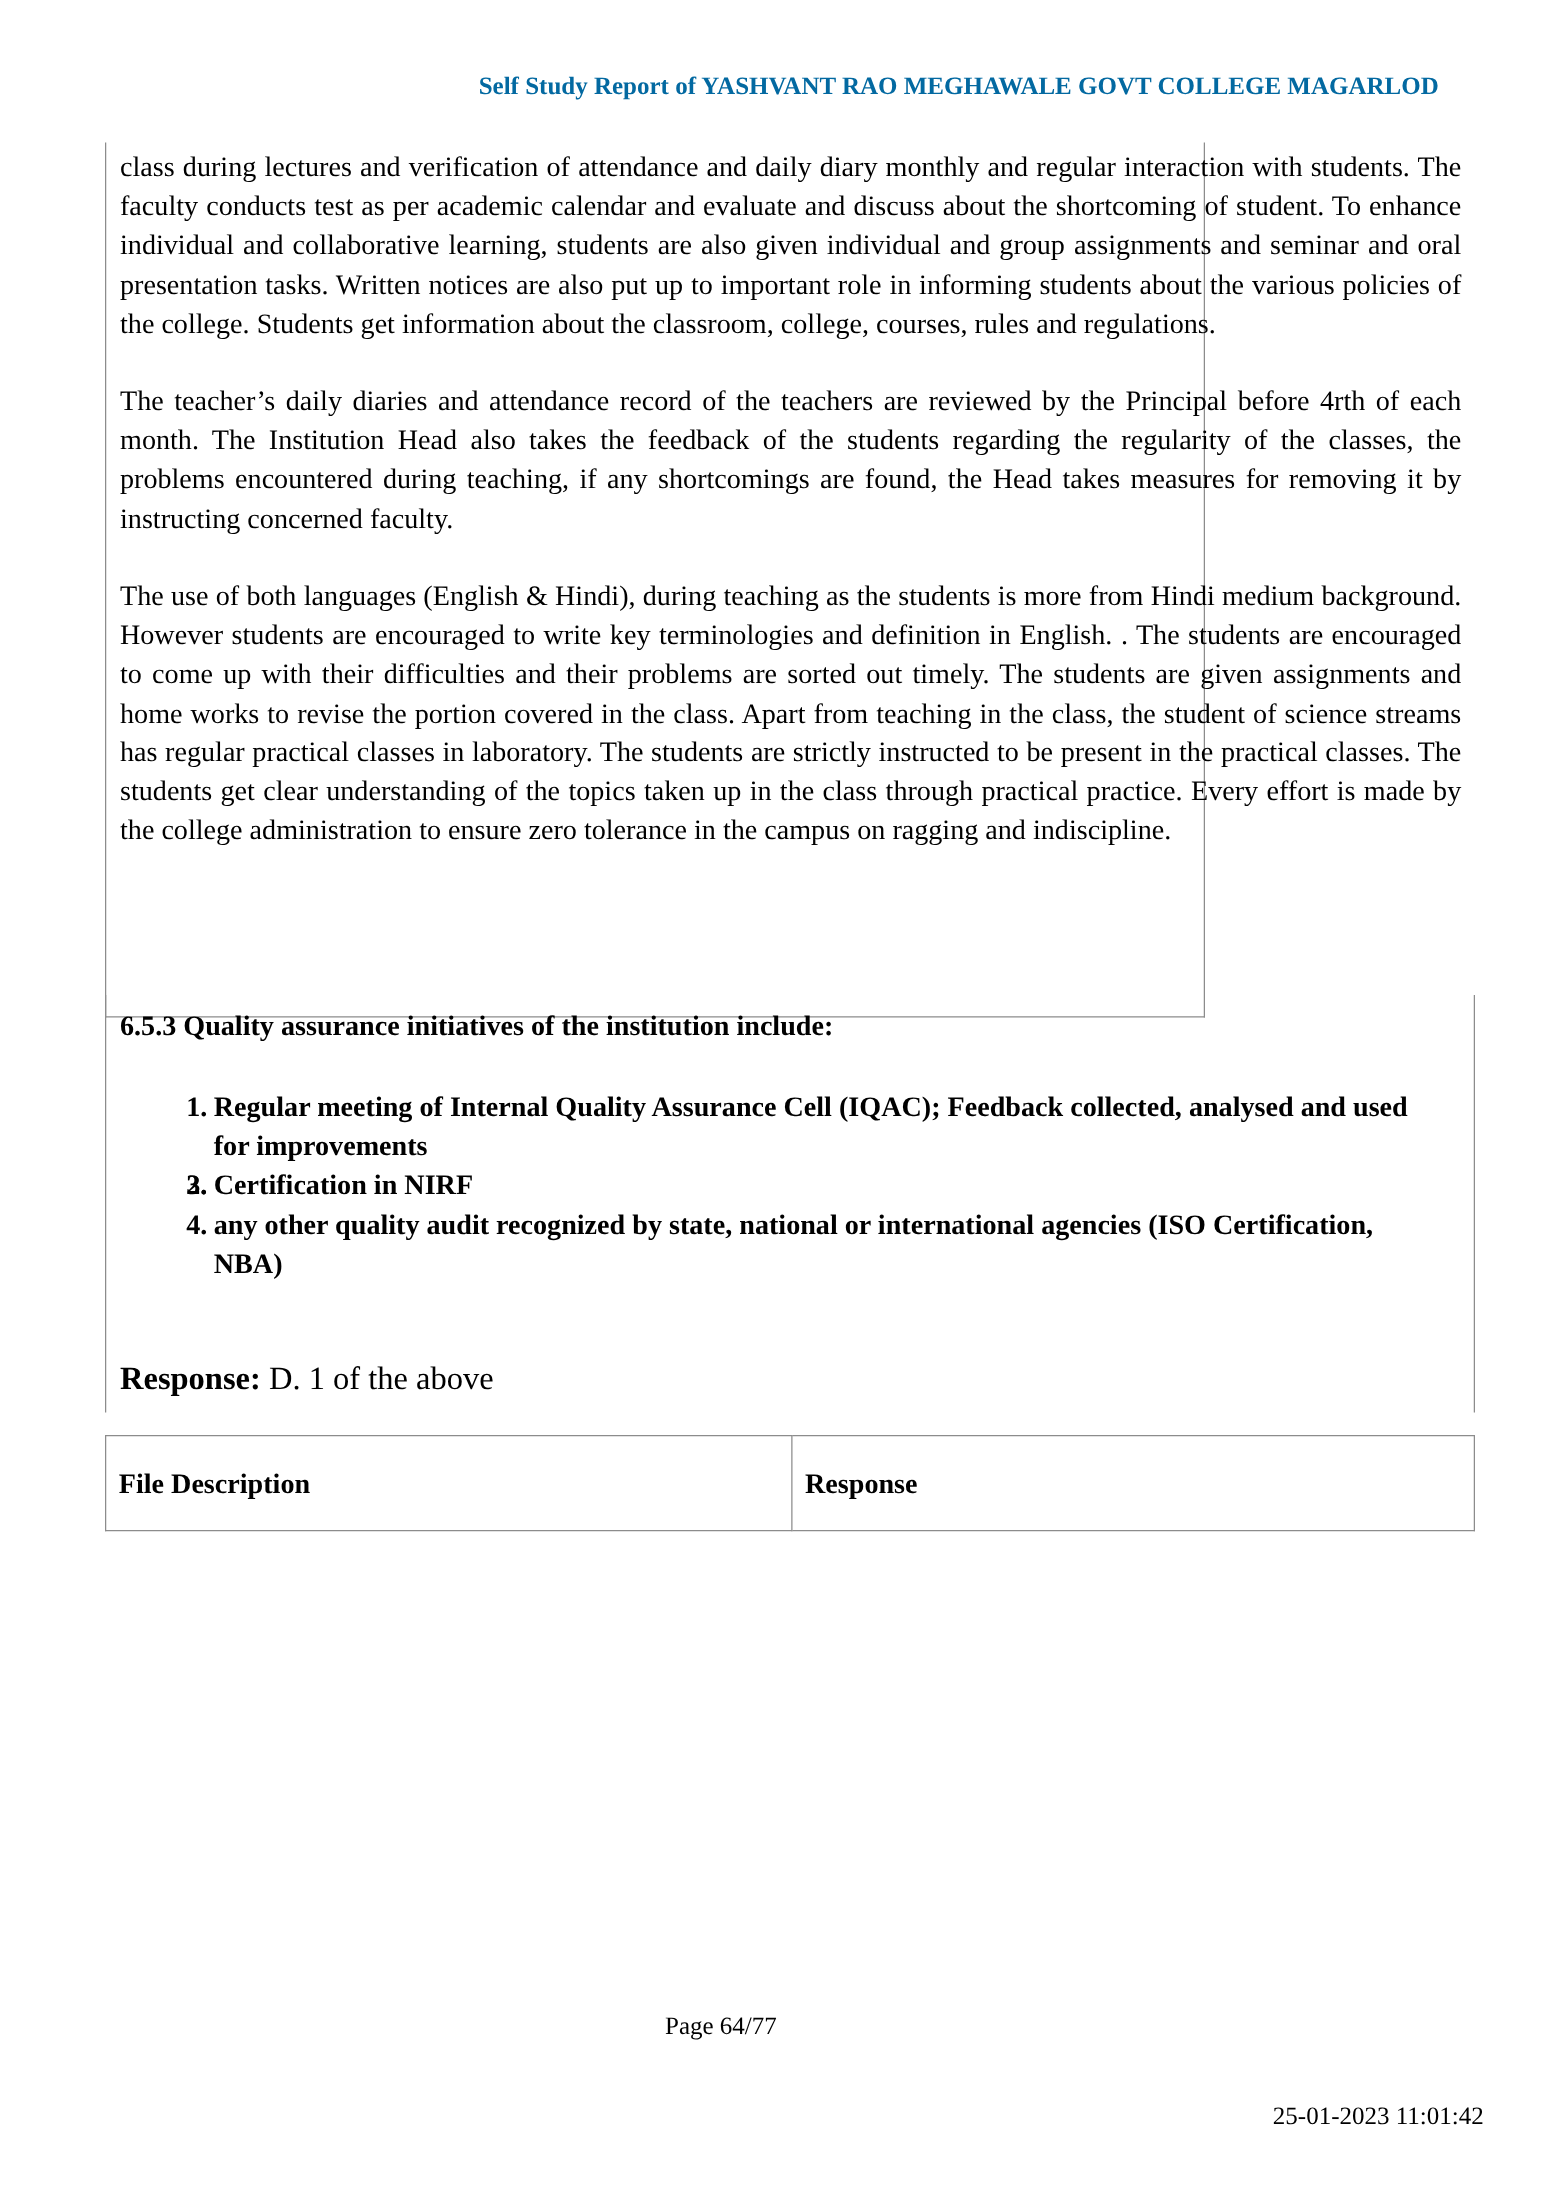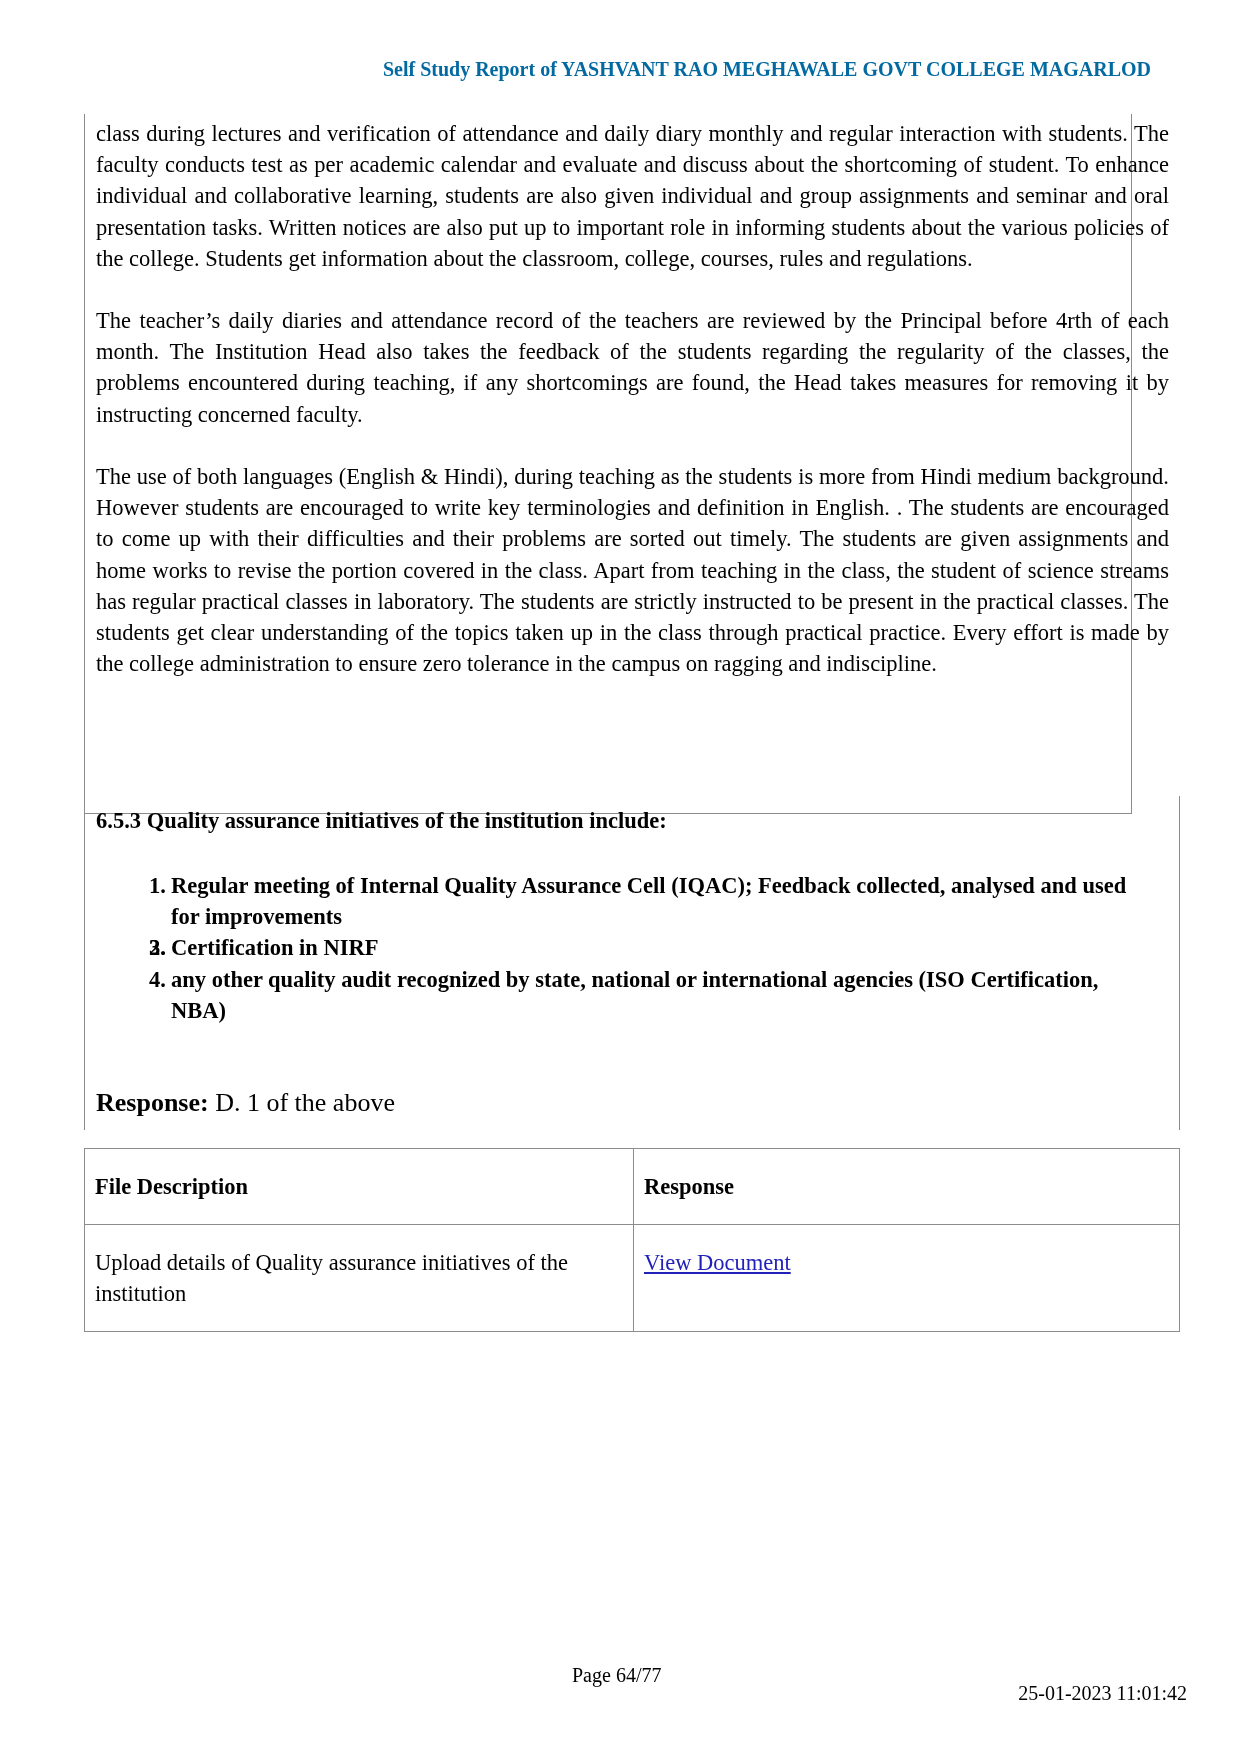--- a/index.html
+++ b/index.html
@@ -1,34 +1,34 @@
 <!DOCTYPE html>
 <html><head>
 <meta charset="utf-8">
 <style>
   html, body { margin:0; padding:0; background:#ffffff; }
   body { width:1241px; height:1754px; position:relative; overflow:hidden;
          font-family:"Liberation Serif", serif; color:#000; }
   .header { position:absolute; top:58px; right:90px; font-size:20px; font-weight:bold; color:#0369a1; }
-  .sec1 { position:absolute; left:84px; top:114px; width:1048px; height:700px;
+  .sec1 { position:absolute; left:84px; top:114px; width:880px; height:700px;
           border-left:1.5px solid #8c8c8c; border-right:1.5px solid #8c8c8c; border-bottom:1.5px solid #8c8c8c; box-sizing:border-box; }
   .para { position:absolute; left:11px; width:1073px; font-size:22.5px; line-height:31.2px; text-align:justify; }
   .sec2 { position:absolute; left:84px; top:796px; width:1096px; height:334px;
           border-left:1.5px solid #8c8c8c; border-right:1.5px solid #8c8c8c; box-sizing:border-box; }
   .h653 { position:absolute; left:11px; top:12px; font-size:22.5px; font-weight:bold; }
   .qlist { position:absolute; left:64px; top:74px; width:1000px; margin:0; padding:0; list-style:none; font-size:22.5px; font-weight:bold; line-height:31.2px; }
   .qlist li { position:relative; padding-left:22px; }
   .qlist .num { position:absolute; left:0; }
   .resp { position:absolute; left:11px; top:292px; font-size:26px; }
   .tbl { position:absolute; left:84px; top:1148px; width:1096px; border-collapse:collapse; font-size:22.5px; }
   .tbl td { border:1.5px solid #8c8c8c; padding:22px 10px; vertical-align:top; line-height:31px; }
   .tbl .c1 { width:528px; }
   .tbl .th { font-weight:bold; height:30px; }
   .link { color:#1a0dab; text-decoration:underline; color:#2222bb; }
-  .footer-page { position:absolute; top:1664px; left:532px; font-size:20px;margin-left:40px; }
+  .footer-page { position:absolute; top:1610px; left:532px; font-size:20px; }
   .footer-date { position:absolute; top:1682px; right:54px; font-size:20px; }
 </style>
 </head>
 <body>
 
 <div class="header">Self Study Report of YASHVANT RAO MEGHAWALE GOVT COLLEGE MAGARLOD</div>
 
 <div class="sec1">
   <div class="para" style="top:4px;">class during lectures and verification of attendance and daily diary monthly and regular interaction with students. The faculty conducts test as per academic calendar and evaluate and discuss about the shortcoming of student. To enhance individual and collaborative learning, students are also given individual and group assignments and seminar and oral presentation tasks. Written notices are also put up to important role in informing students about the various policies of the college. Students get information about the classroom, college, courses, rules and regulations.</div>
   <div class="para" style="top:191px;">The teacher’s daily diaries and attendance record of the teachers are reviewed by the Principal before 4rth of each month. The Institution Head also takes the feedback of the students regarding the regularity of the classes, the problems encountered during teaching, if any shortcomings are found, the Head takes measures for removing it by instructing concerned faculty.</div>
@@ -45,21 +45,17 @@
   </ul>
   <div class="resp"><b>Response:</b><span> D. 1 of the above</span></div>
 </div>
 
 <table class="tbl">
   <tbody>
       <tr>
     <td class="c1 th">File Description</td>
     <td class="th">Response</td>
   </tr>
-  <tr>
-    <td class="c1">Upload details of Quality assurance initiatives of the institution</td>
-    <td><a class="link" href="#">View Document</a></td>
-  </tr>
 </tbody>
   </table>
 
 <div class="footer-page">Page 64/77</div>
 <div class="footer-date">25-01-2023 11:01:42</div>
 
 </body></html>

